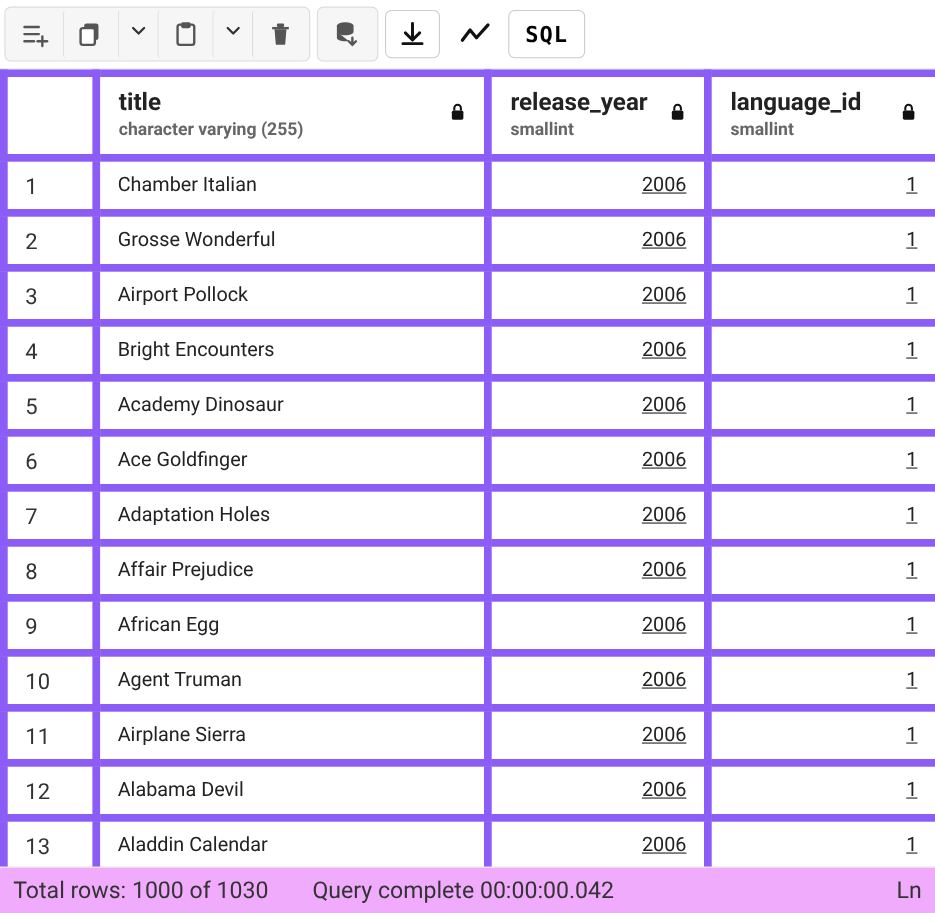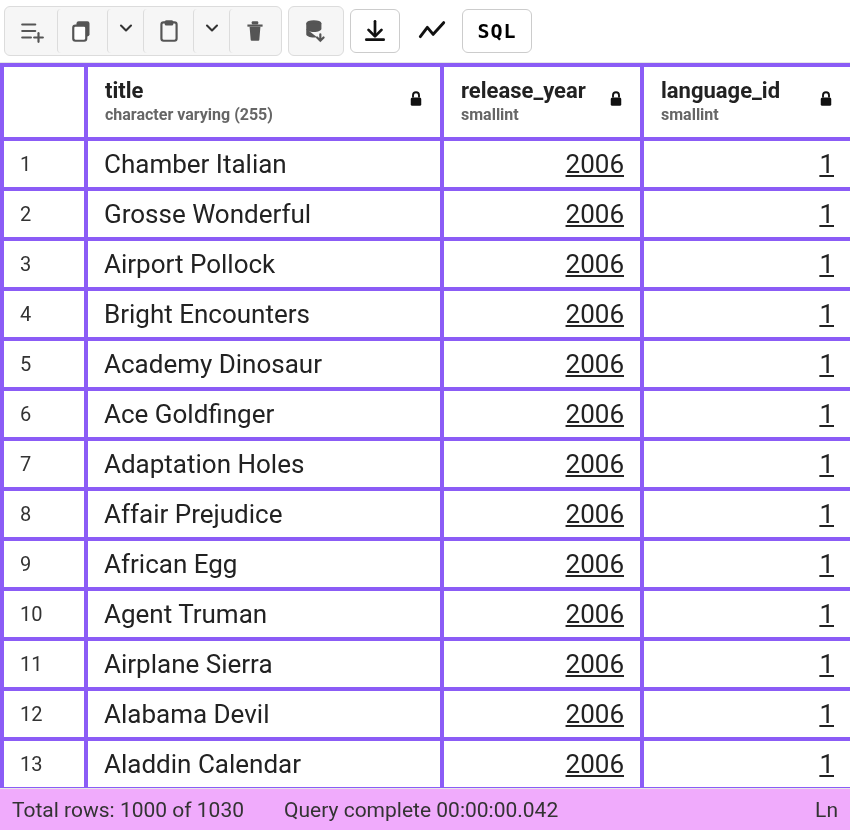--- a/index.html
+++ b/index.html
@@ -13,35 +13,35 @@
   .tb-btn + .tb-btn { border-left: 1px solid #dcdcdc; }
   .tb-btn.narrow { width: 36px; }
   .tb-btn.white { background: #fff; border: 1px solid #ccc; border-radius: 6px; }
   .tb-single { display: flex; align-items: center; }
   .icon { width: 26px; height: 26px; display: inline-block; }
   .sql-text { font-family: monospace; font-weight: 700; font-size: 20px; letter-spacing: 1px; }
 
   
   .grid { flex: 1 1 auto; overflow: hidden; border-top: 1px solid #e6e6e6; }
   table { border-collapse: collapse; width: 100%; table-layout: fixed; }
-  th, td { border: 4px solid #8b5cf6; text-align: left; vertical-align: middle; }
+  th, td { border: 7px solid #8b5cf6; text-align: left; vertical-align: middle; }
   th { background: #fff; }
 
   col.rownum { width: 84px; }
   col.title { width: 356px; }
   col.ryear { width: 200px; }
   col.lang { width: 210px; }
 
   .colhead { position: relative; padding: 10px 14px 10px 16px; height: 68px; }
   .colhead .name { font-weight: 700; font-size: 22px; color: #222; }
   .colhead .type { font-size: 16px; color: #666; margin-top: 2px; }
   .lock { position: absolute; right: 14px; top: 22px; }
 
   td.rownum { padding: 0 16px; height: 50px; font-size: 20px; color: #333; background: #fff; }
-  td.cell { padding: 0 16px; height: 50px; font-size: 26px; color: #222; }
+  td.cell { padding: 0 16px; height: 50px; font-size: 18px; color: #222; }
   td.num { text-align: right; text-decoration: underline; }
 
   
   .status { border-top: 1px solid #e6e6e6; background: #f0abfc; padding: 6px 12px; display: flex; gap: 40px; font-size: 21px; color: #333; align-items: center; height: 42px; white-space: nowrap; overflow: hidden; }
   .status .seg { white-space: nowrap; }
   .status .seg:last-child { margin-left: auto; }
 </style>
 </head>
 <body>
 

